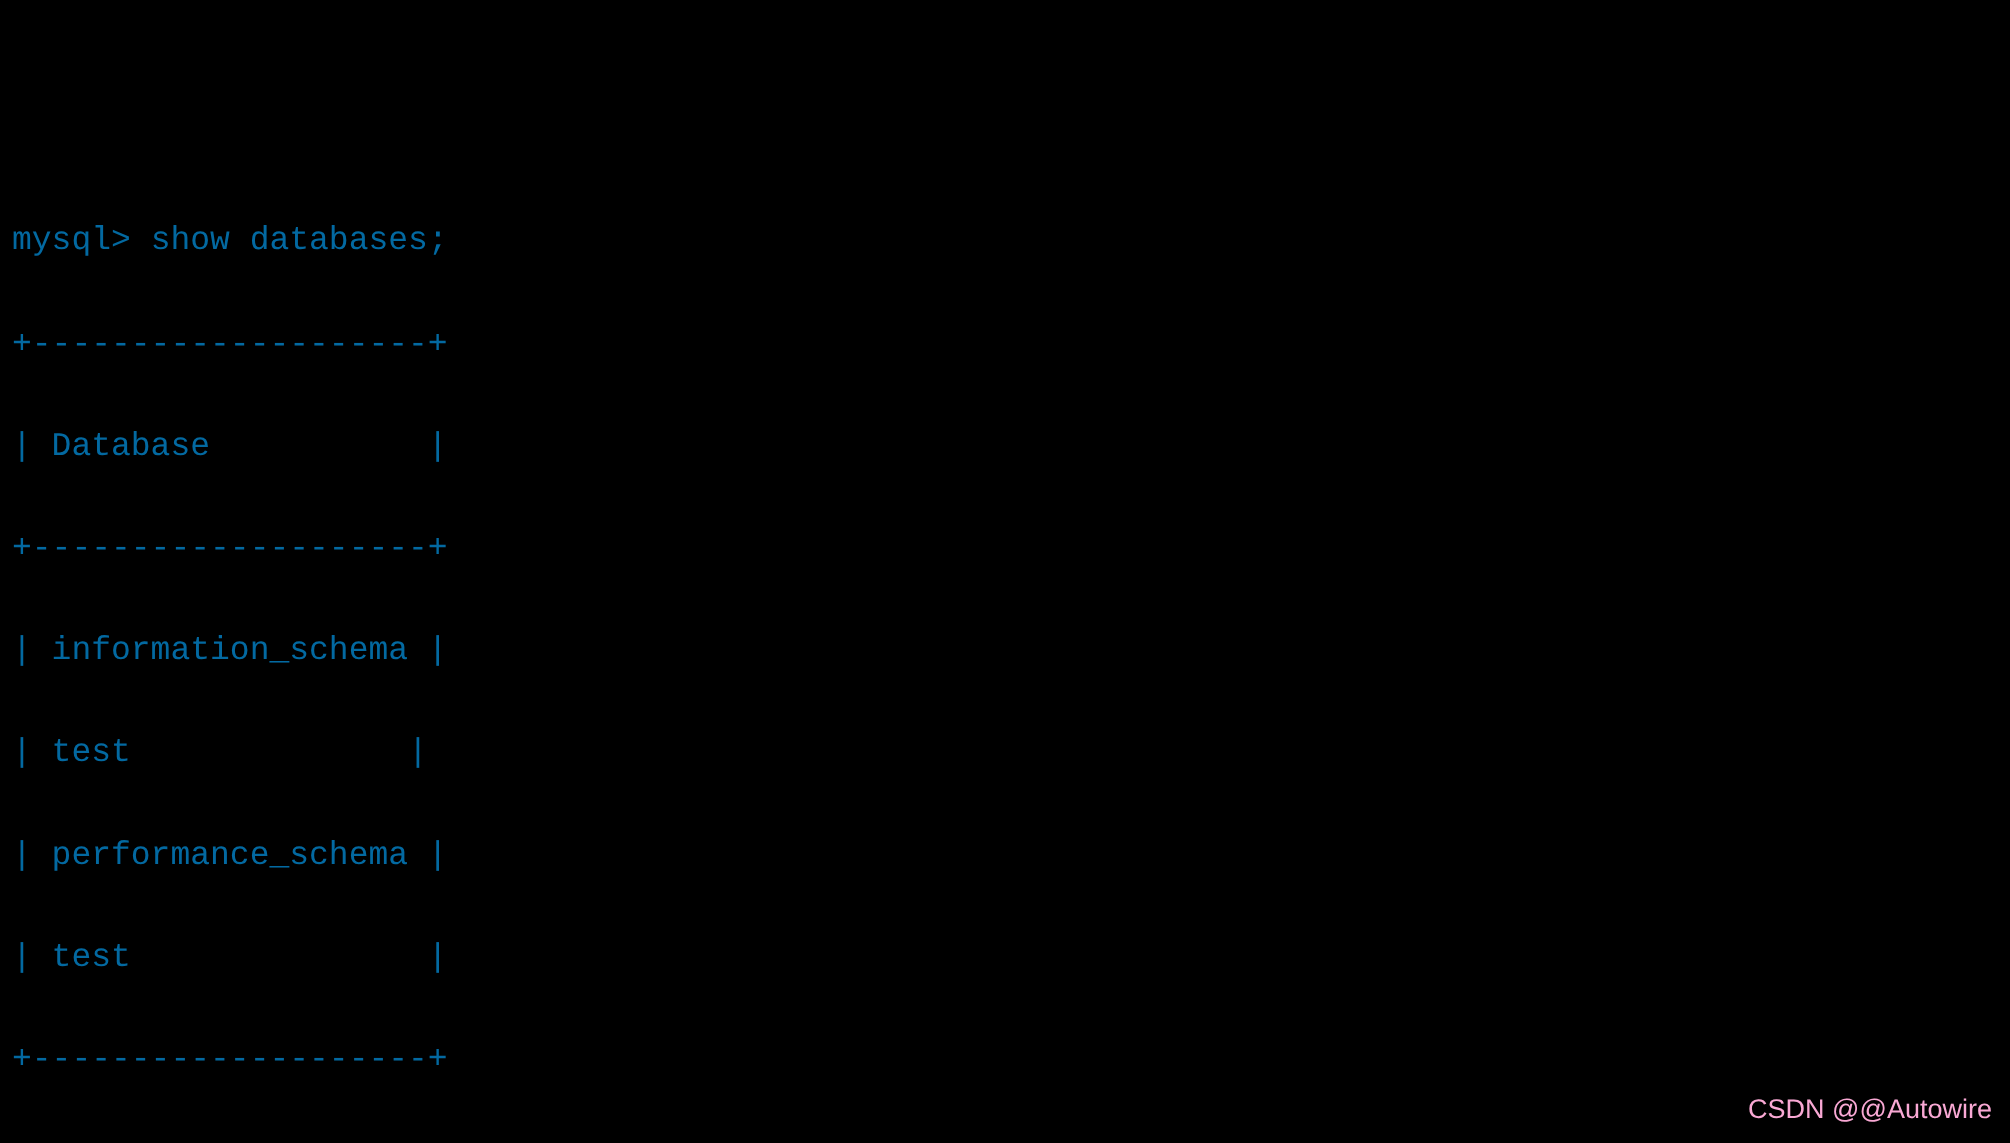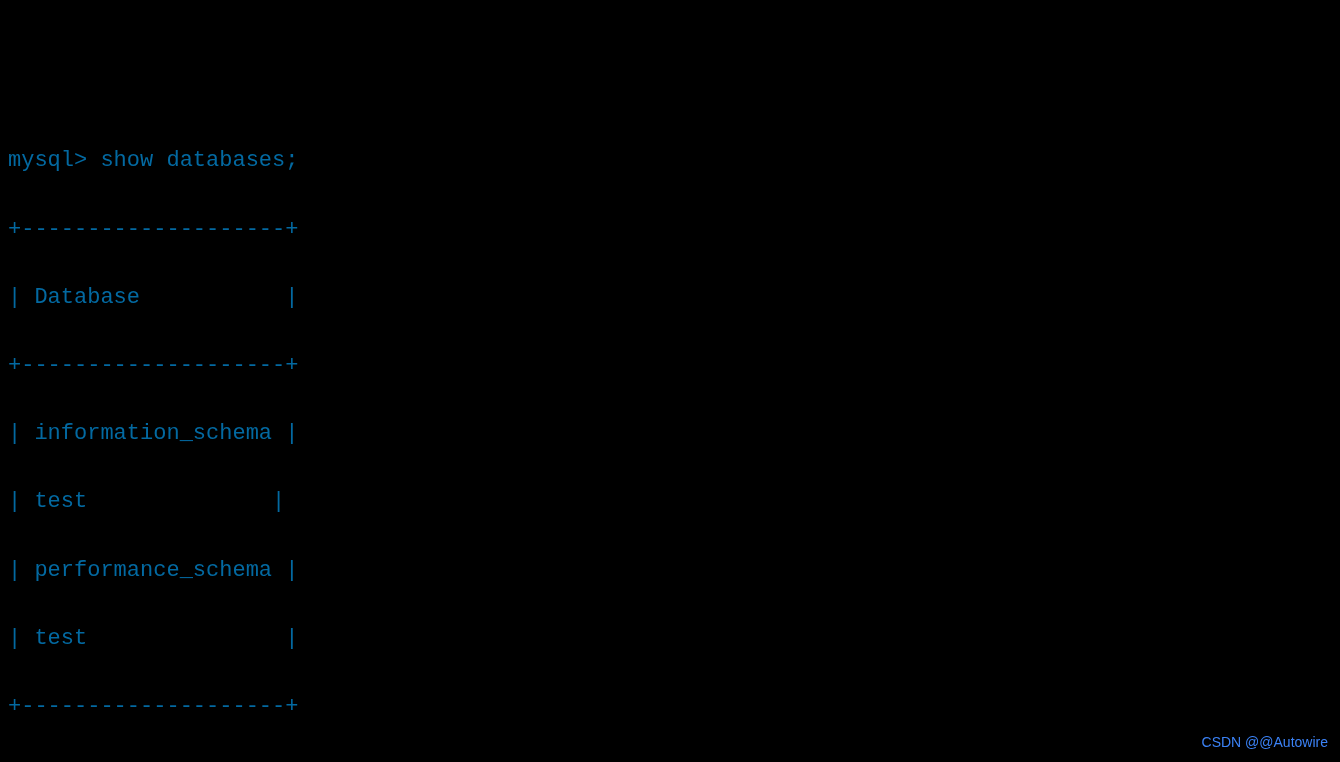--- a/index.html
+++ b/index.html
@@ -19,22 +19,22 @@
       position: relative;
       white-space: pre;
     }
     .terminal-line {
       color: #0369a1;
     }
     .watermark {
       position: absolute;
       bottom: 8px;
       right: 12px;
-      font-size: 14px;
-      color: #3b82f6;
+      font-size: 18px;
+      color: #f9a8d4;
       font-family: Arial, sans-serif;
       white-space: normal;
     }
   </style>
 </head>
 <body>
 
 
 
 <div class="terminal-line"><span>mysql&gt; </span><span>show databases;</span></div>

